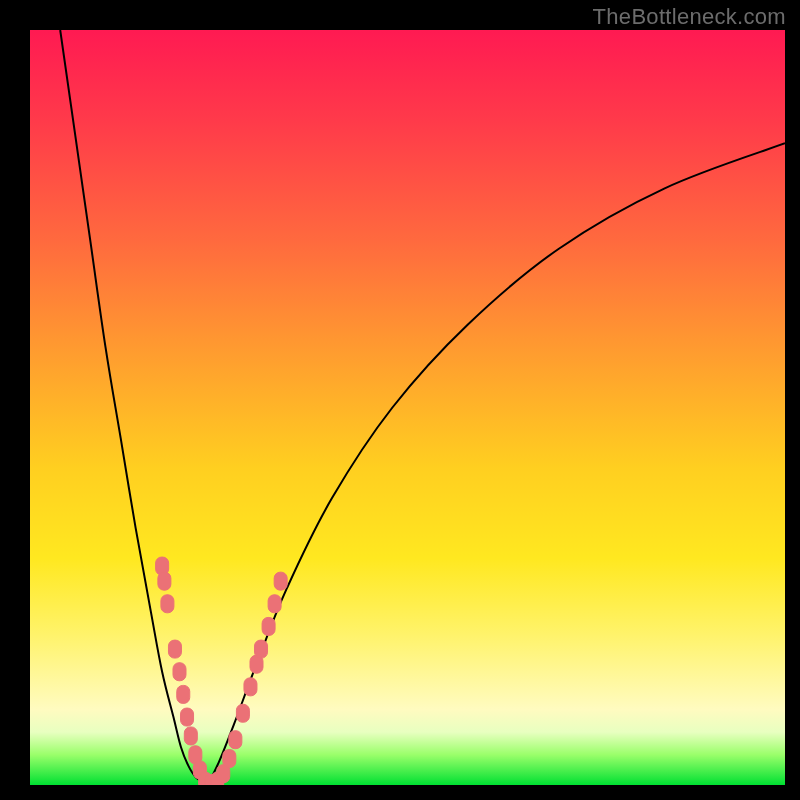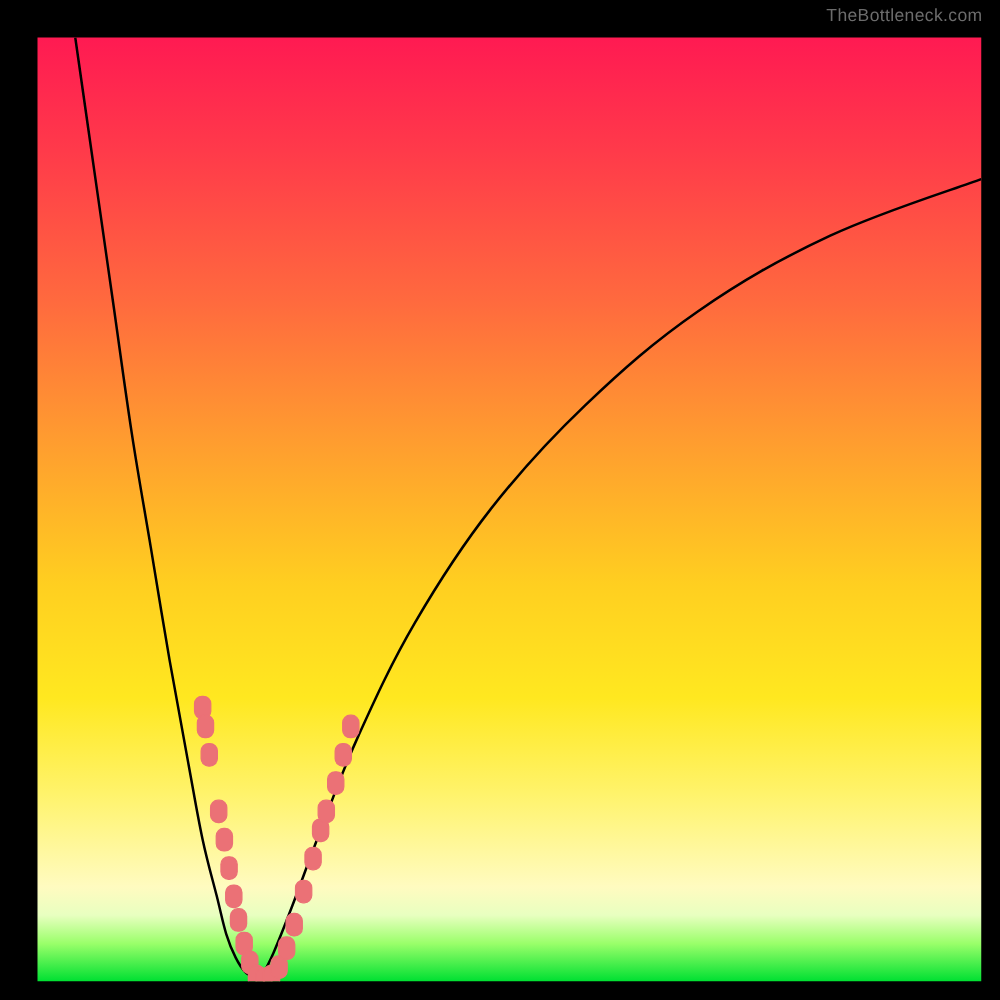--- a/index.html
+++ b/index.html
@@ -36,21 +36,21 @@
       #e8ffc0 93%,
       #9aff6a 96%,
       #00e032 100%
     );
   }
   .watermark {
     position: absolute;
     top: 4px;
     right: 14px;
     color: #6c6c6c;
-    font-size: 14px;
+    font-size: 22px;
     letter-spacing: 0.3px;
     font-family: Arial, Helvetica, sans-serif;
   }
   svg.curves {
     position: absolute;
     left: 0;
     top: 0;
     width: 755px;
     height: 755px;
   }

